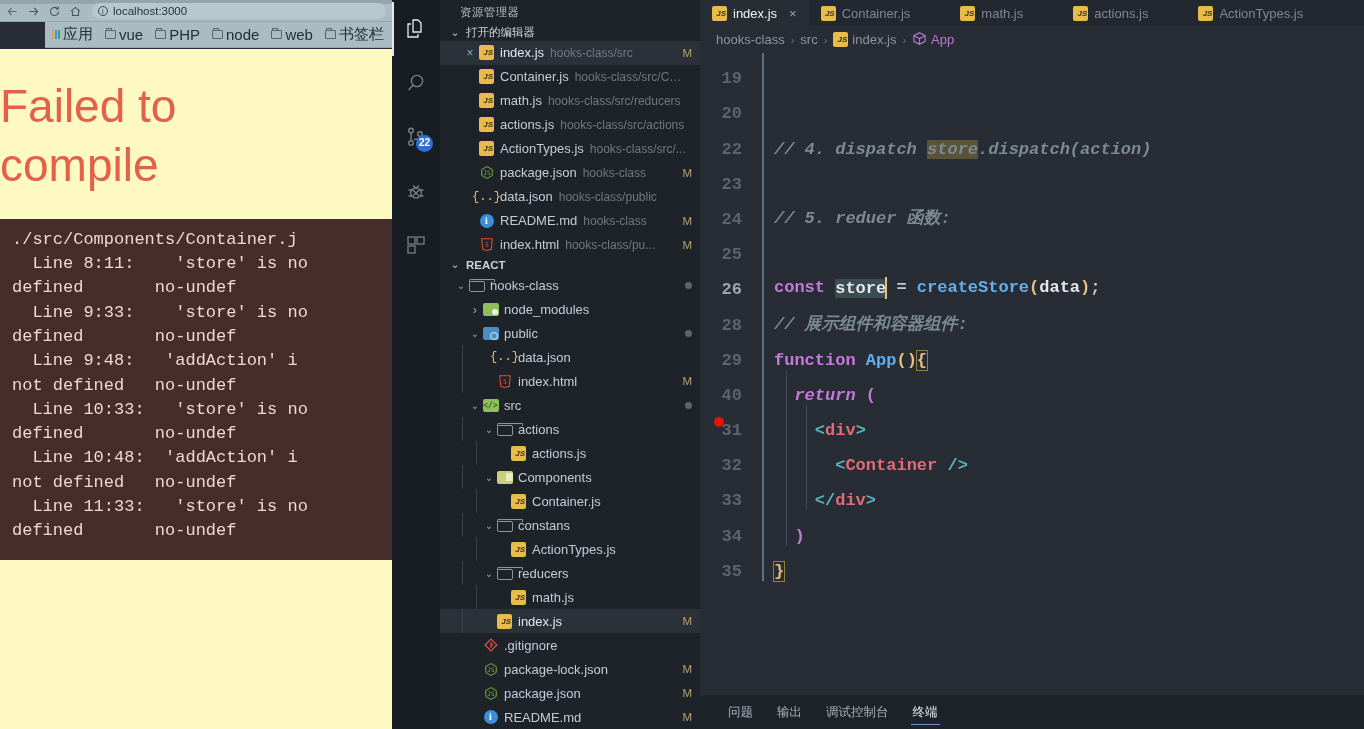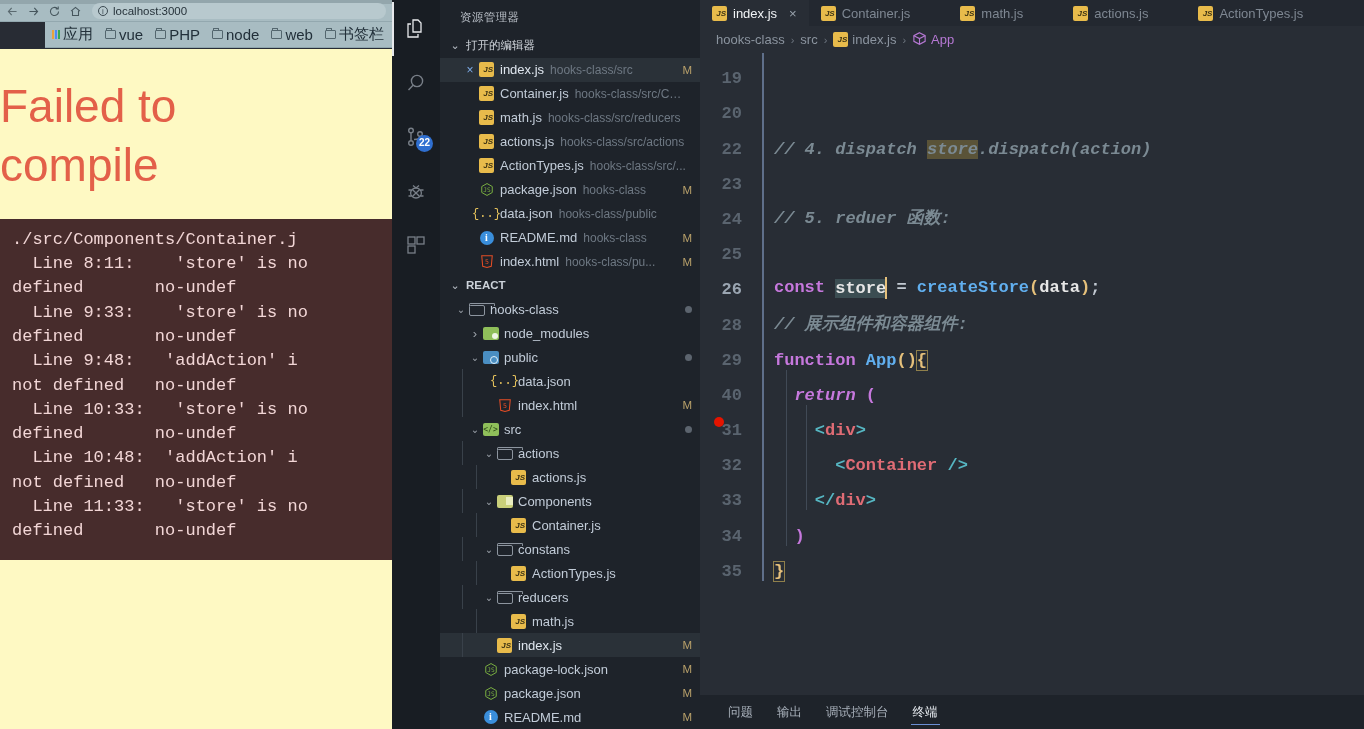--- a/index.html
+++ b/index.html
@@ -584,20 +584,31 @@
               <span class="js-ic">JS</span>
             </span>
             <span class="nm">index.js</span>
             <span class="badge-m">M</span>
             <span class="guide" style="left: 22px;"></span>
           </div>
           <div class="row">
             <span style="width: 28px; flex: 0 0 28px;"></span>
             <span class="tw"></span>
             <span class="ico">
+              <svg class="git-ic" viewBox="0 0 16 16">
+                <path d="M8 1.2 14.8 8 8 14.8 1.2 8z" fill="none" stroke="#e8563f" stroke-width="1.3"></path>
+                <path d="M8 4.5v7M8 6.2l2.4 2.4" stroke="#e8563f" stroke-width="1.2" fill="none"></path>
+              </svg>
+            </span>
+            <span class="nm">.gitignore</span>
+          </div>
+          <div class="row">
+            <span style="width: 28px; flex: 0 0 28px;"></span>
+            <span class="tw"></span>
+            <span class="ico">
               <svg class="node-ic" viewBox="0 0 16 16" fill="none" stroke="#7cb342" stroke-width="1.1">
                 <path d="M8 1.2 14 4.6v6.8L8 14.8 2 11.4V4.6z"></path>
                 <text x="8" y="10.5" font-size="7" fill="#7cb342" stroke="none" text-anchor="middle" font-family="monospace">JS</text>
               </svg>
             </span>
             <span class="nm">package-lock.json</span>
             <span class="badge-m">M</span>
           </div>
           <div class="row">
             <span style="width: 28px; flex: 0 0 28px;"></span>

